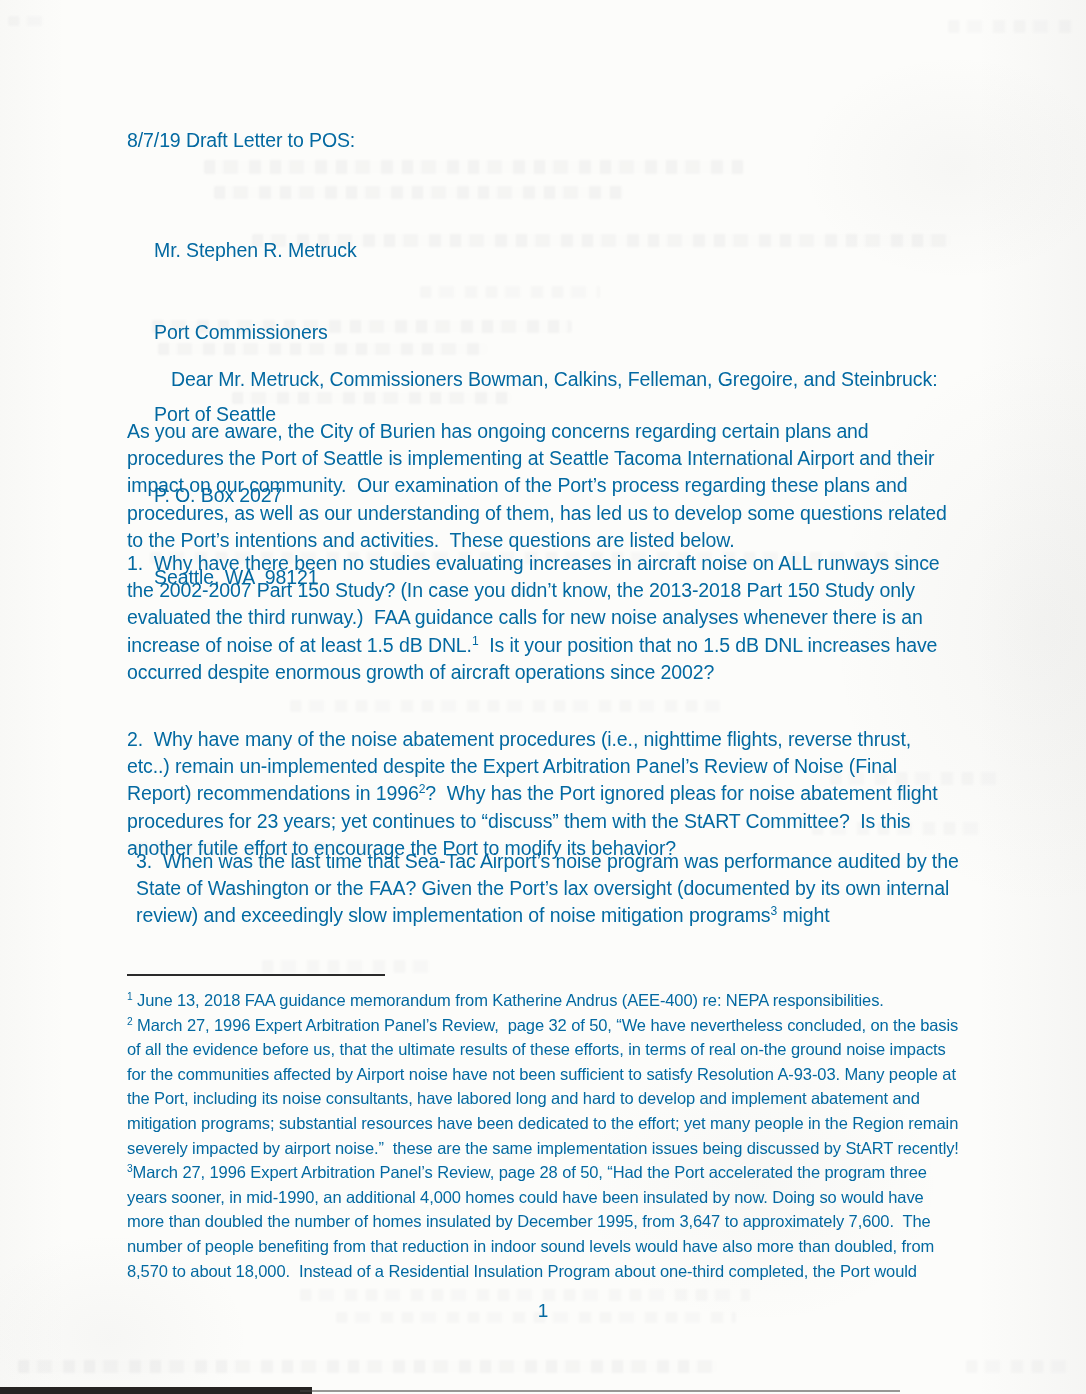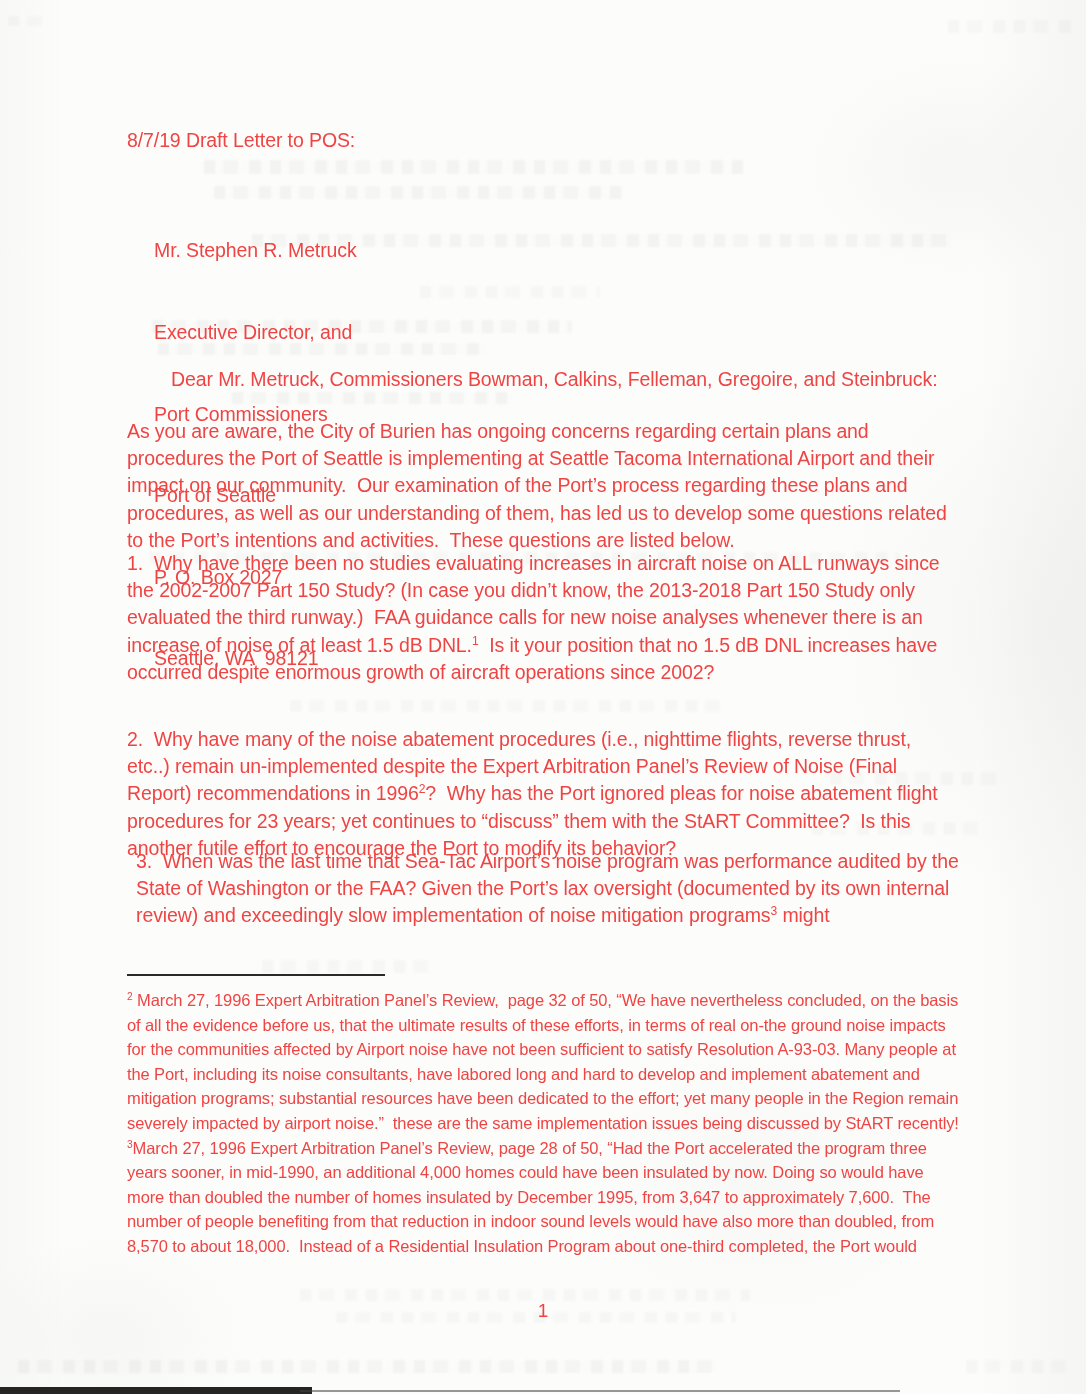--- a/index.html
+++ b/index.html
@@ -2,21 +2,21 @@
 <html><head>
 <meta charset="utf-8">
 <style>
   html,body{margin:0;padding:0;background:#9a9a9a;}
   .page{
     position:relative;
     width:1086px;height:1394px;
     background:#fcfcfa;
     overflow:hidden;
     font-family:"Liberation Sans", sans-serif;
-    color:#ef4444;
+    color:#0369a1;
   }
   
   .page::before{
     content:"";position:absolute;inset:0;pointer-events:none;
     background:
       radial-gradient(220px 160px at 88% 12%, rgba(140,140,140,.05), transparent 70%),
       radial-gradient(300px 400px at 96% 45%, rgba(140,140,140,.06), transparent 70%),
       radial-gradient(260px 200px at 70% 85%, rgba(140,140,140,.04), transparent 70%),
       radial-gradient(200px 150px at 10% 96%, rgba(140,140,140,.05), transparent 70%),
       linear-gradient(90deg, rgba(120,120,120,.03) 0%, transparent 6%, transparent 90%, rgba(120,120,120,.05) 100%);
@@ -82,40 +82,40 @@
   <div class="bleed light" style="left:336px;top:1312px;width:400px;height:11px;"></div>
   <div class="bleed" style="left:18px;top:1360px;width:700px;height:13px;"></div>
   <div class="bleed light" style="left:966px;top:1360px;width:110px;height:13px;"></div>
   <div class="bleed light" style="left:8px;top:16px;width:40px;height:10px;"></div>
   <div class="bleed light" style="left:948px;top:20px;width:130px;height:13px;"></div>
 
   <div class="textblock title-block body-text">8/7/19 Draft Letter to POS:</div>
 
   <div class="textblock recipient-block body-text">
     <div>Mr. Stephen R. Metruck</div>
-    <div>Executive Director, and</div>
     <div>Port Commissioners</div>
     <div>Port of Seattle</div>
     <div>P. O. Box 2027</div>
     <div>Seattle, WA  98121</div>
   </div>
 
   <div class="textblock salutation-block body-text">Dear Mr. Metruck, Commissioners Bowman, Calkins, Felleman, Gregoire, and Steinbruck:</div>
 
   <div class="textblock intro-block body-text">As you are aware, the City of Burien has ongoing concerns regarding certain plans and procedures the Port of Seattle is implementing at Seattle Tacoma International Airport and their impact on our community.  Our examination of the Port’s process regarding these plans and procedures, as well as our understanding of them, has led us to develop some questions related to the Port’s intentions and activities.  These questions are listed below.</div>
 
   <div class="textblock q1-block body-text">1.  Why have there been no studies evaluating increases in aircraft noise on ALL runways since the 2002-2007 Part 150 Study? (In case you didn’t know, the 2013-2018 Part 150 Study only evaluated the third runway.)  FAA guidance calls for new noise analyses whenever there is an increase of noise of at least 1.5 dB DNL.<sup>1</sup>  Is it your position that no 1.5 dB DNL increases have occurred despite enormous growth of aircraft operations since 2002?</div>
 
   <div class="textblock q2-block body-text">2.  Why have many of the noise abatement procedures (i.e., nighttime flights, reverse thrust, etc..) remain un-implemented despite the Expert Arbitration Panel’s Review of Noise (Final Report) recommendations in 1996<sup>2</sup>?  Why has the Port ignored pleas for noise abatement flight procedures for 23 years; yet continues to “discuss” them with the StART Committee?  Is this another futile effort to encourage the Port to modify its behavior?</div>
 
   <div class="textblock q3-block body-text">3.  When was the last time that Sea-Tac Airport’s noise program was performance audited by the State of Washington or the FAA? Given the Port’s lax oversight (documented by its own internal review) and exceedingly slow implementation of noise mitigation programs<sup>3</sup> might</div>
 
   <div class="fnrule"></div>
 
   <div class="textblock footnotes-block">
+    <div class="fn-text"><sup>1</sup> June 13, 2018 FAA guidance memorandum from Katherine Andrus (AEE-400) re: NEPA responsibilities.</div>
     <div class="fn-text"><sup>2</sup> March 27, 1996 Expert Arbitration Panel’s Review,  page 32 of 50, “We have nevertheless concluded, on the basis of all the evidence before us, that the ultimate results of these efforts, in terms of real on-the ground noise impacts for the communities affected by Airport noise have not been sufficient to satisfy Resolution A-93-03. Many people at the Port, including its noise consultants, have labored long and hard to develop and implement abatement and mitigation programs; substantial resources have been dedicated to the effort; yet many people in the Region remain severely impacted by airport noise.”  these are the same implementation issues being discussed by StART recently!</div>
     <div class="fn-text"><sup>3</sup>March 27, 1996 Expert Arbitration Panel’s Review, page 28 of 50, “Had the Port accelerated the program three years sooner, in mid-1990, an additional 4,000 homes could have been insulated by now. Doing so would have more than doubled the number of homes insulated by December 1995, from 3,647 to approximately 7,600.  The number of people benefiting from that reduction in indoor sound levels would have also more than doubled, from 8,570 to about 18,000.  Instead of a Residential Insulation Program about one-third completed, the Port would</div>
   </div>
 
   <div class="pagenum">1</div>
 
   <div class="edge-bar-thick"></div>
   <div class="edge-bar-thin"></div>
 
 </div>

